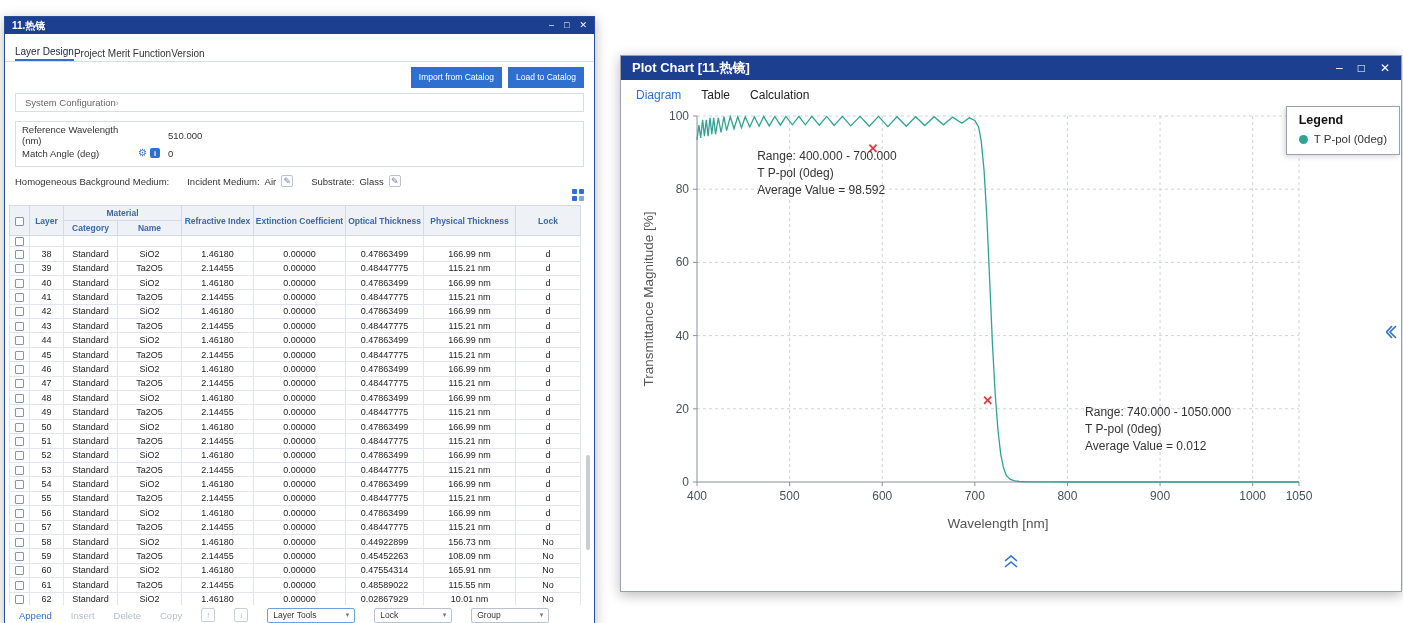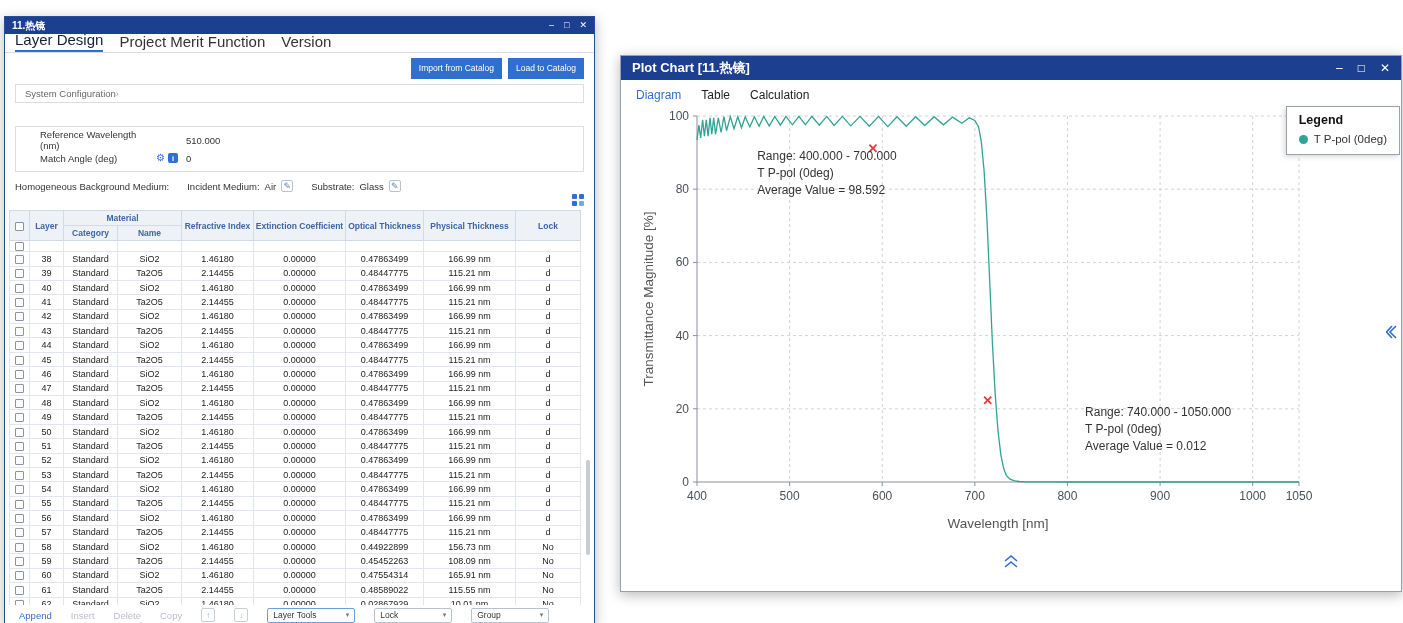--- a/index.html
+++ b/index.html
@@ -8,28 +8,28 @@
   .window{position:absolute;background:#fff;box-shadow:0 3px 12px rgba(0,0,0,.28)}
   #left-window{left:4px;top:16px;width:591px;height:610px;border:1px solid #2a4d9b;display:flex;flex-direction:column}
   #right-window{left:620px;top:55px;width:782px;height:537px;border:1px solid #93a0b6}
   .titlebar{background:#1d3f8f;color:#fff;display:flex;align-items:center;padding:0 7px;flex:0 0 auto}
   #left-window .titlebar{height:17px;font-size:10px;font-weight:bold}
   #right-window .titlebar{height:24px;font-size:13px;font-weight:bold;padding:0 11px}
   .controls{margin-left:auto;display:flex;align-items:center;gap:10px;font-size:9px;font-weight:normal}
   #right-window .controls{gap:15px;font-size:12px}
   .controls span{cursor:default;line-height:1}
   
-  .lw-menubar{display:flex;gap:16px;align-items:flex-end;padding:4px 10px 0;height:19px;border-bottom:1px solid #d9dee6;font-size:15px;color:#333}
+  .lw-menubar{display:flex;align-items:flex-end;padding:4px 10px 0;height:28px;border-bottom:1px solid #d9dee6;font-size:10px;color:#333}
   .menu-item{padding-bottom:2px}
   .menu-item.active{color:#15203a;border-bottom:2px solid #2f6fd0}
   .lw-toolbar{display:flex;justify-content:flex-end;gap:6px;padding:5px 10px 0;height:26px}
   .btn-blue{background:#2f6fd0;color:#fff;font-size:8.5px;border:none;border-radius:0;padding:3px 8px;line-height:1.2}
   .sysconfig{margin:5px 10px 0;border:1px solid #d9dee6;height:19px;display:flex;align-items:center;gap:0;padding:0 9px;font-size:9.5px;color:#666}
   .chev{color:#9aa1ac;font-size:9px}
-  .config-panel{margin:23px 10px 0;border:1px solid #d9dee6;padding:4px 24px;font-size:9.5px;color:#333}
+  .config-panel{margin:9px 10px 0;border:1px solid #d9dee6;padding:4px 6px;font-size:9.5px;color:#333}
   .config-row{display:flex;align-items:center;height:18px}
   .config-label{width:116px}
   .config-icons{display:flex;gap:3px;align-items:center;width:30px}
   .gear-ic{color:#2f6fd0;font-size:10px;line-height:1}
   .info-ic{width:10px;height:10px;background:#2f6fd0;color:#fff;border-radius:2px;font-size:7.5px;display:inline-flex;align-items:center;justify-content:center;font-weight:bold}
   .medium-row{margin:8px 10px 0;font-size:9.5px;color:#333;display:flex;align-items:center;gap:5px}
   .medium-row .gap{width:8px}
   .edit-ic{color:#5b7fae;font-size:9px;border:1px solid #b9c2cf;border-radius:2px;width:12px;height:12px;display:inline-flex;align-items:center;justify-content:center;background:#fff;line-height:1}
   .icon-row{margin:2px 10px 0;display:flex;justify-content:flex-end;height:14px}
   .grid-icon{width:12px;height:12px;display:grid;grid-template-columns:5px 5px;grid-template-rows:5px 5px;gap:2px}

